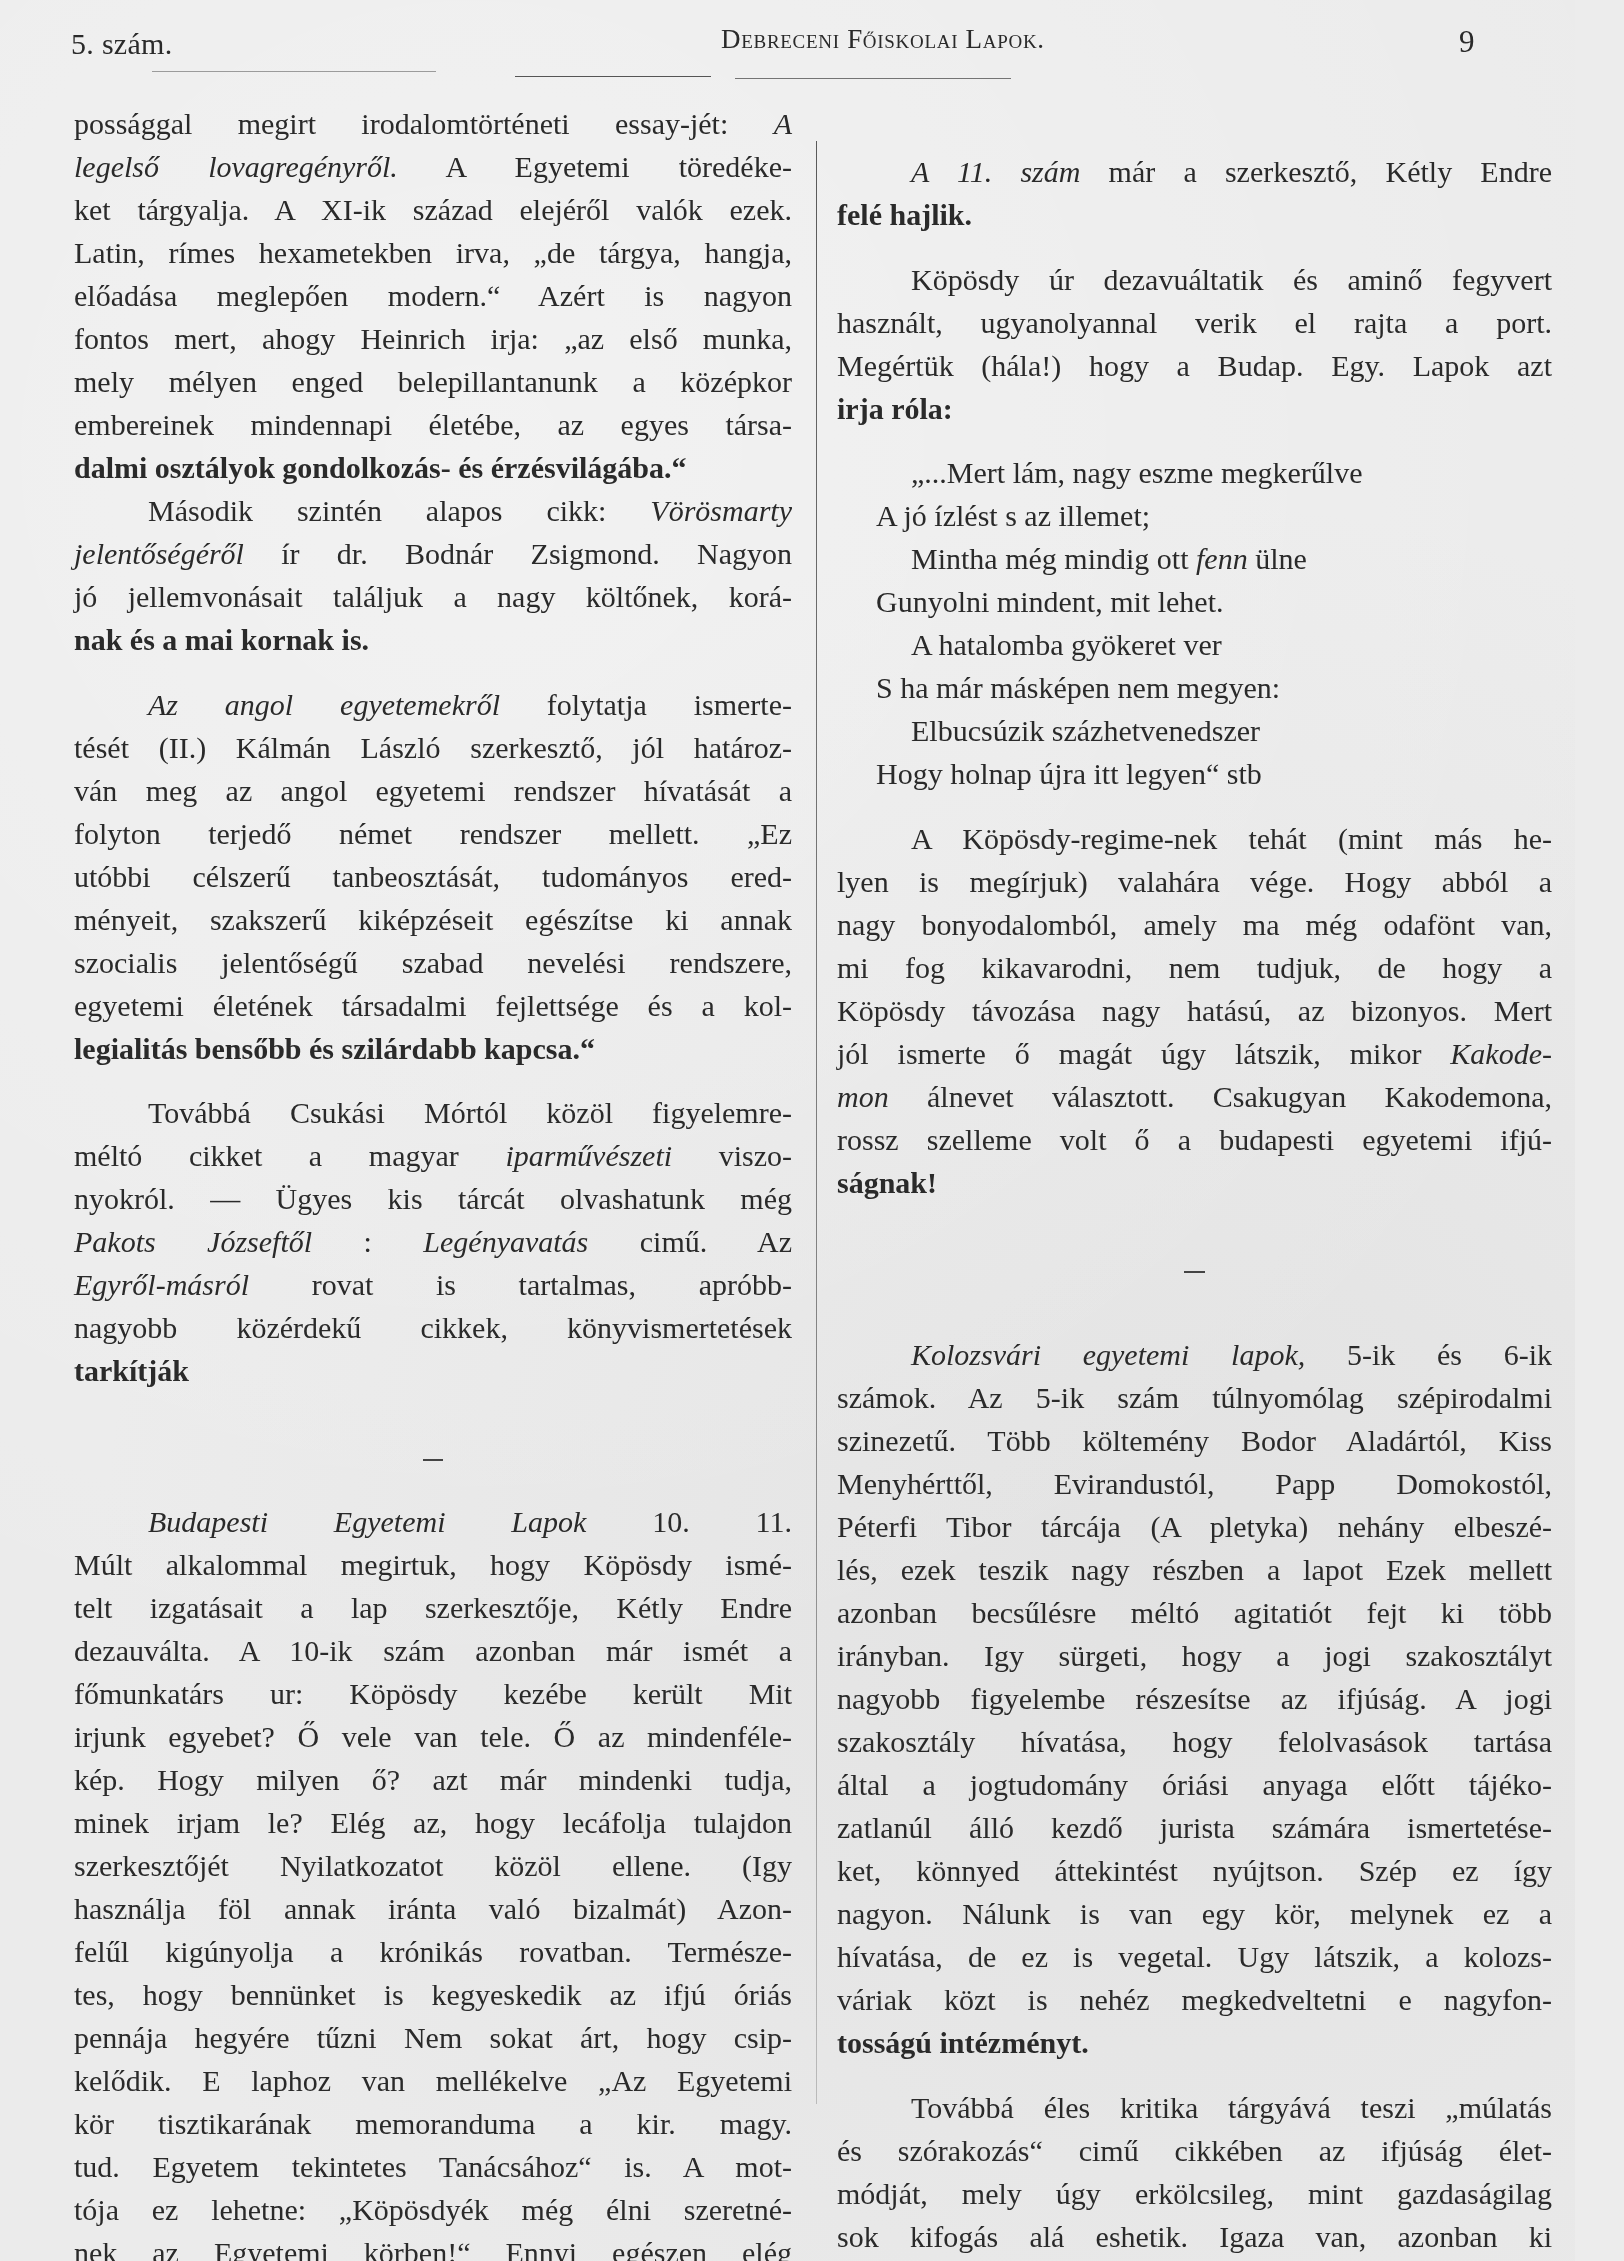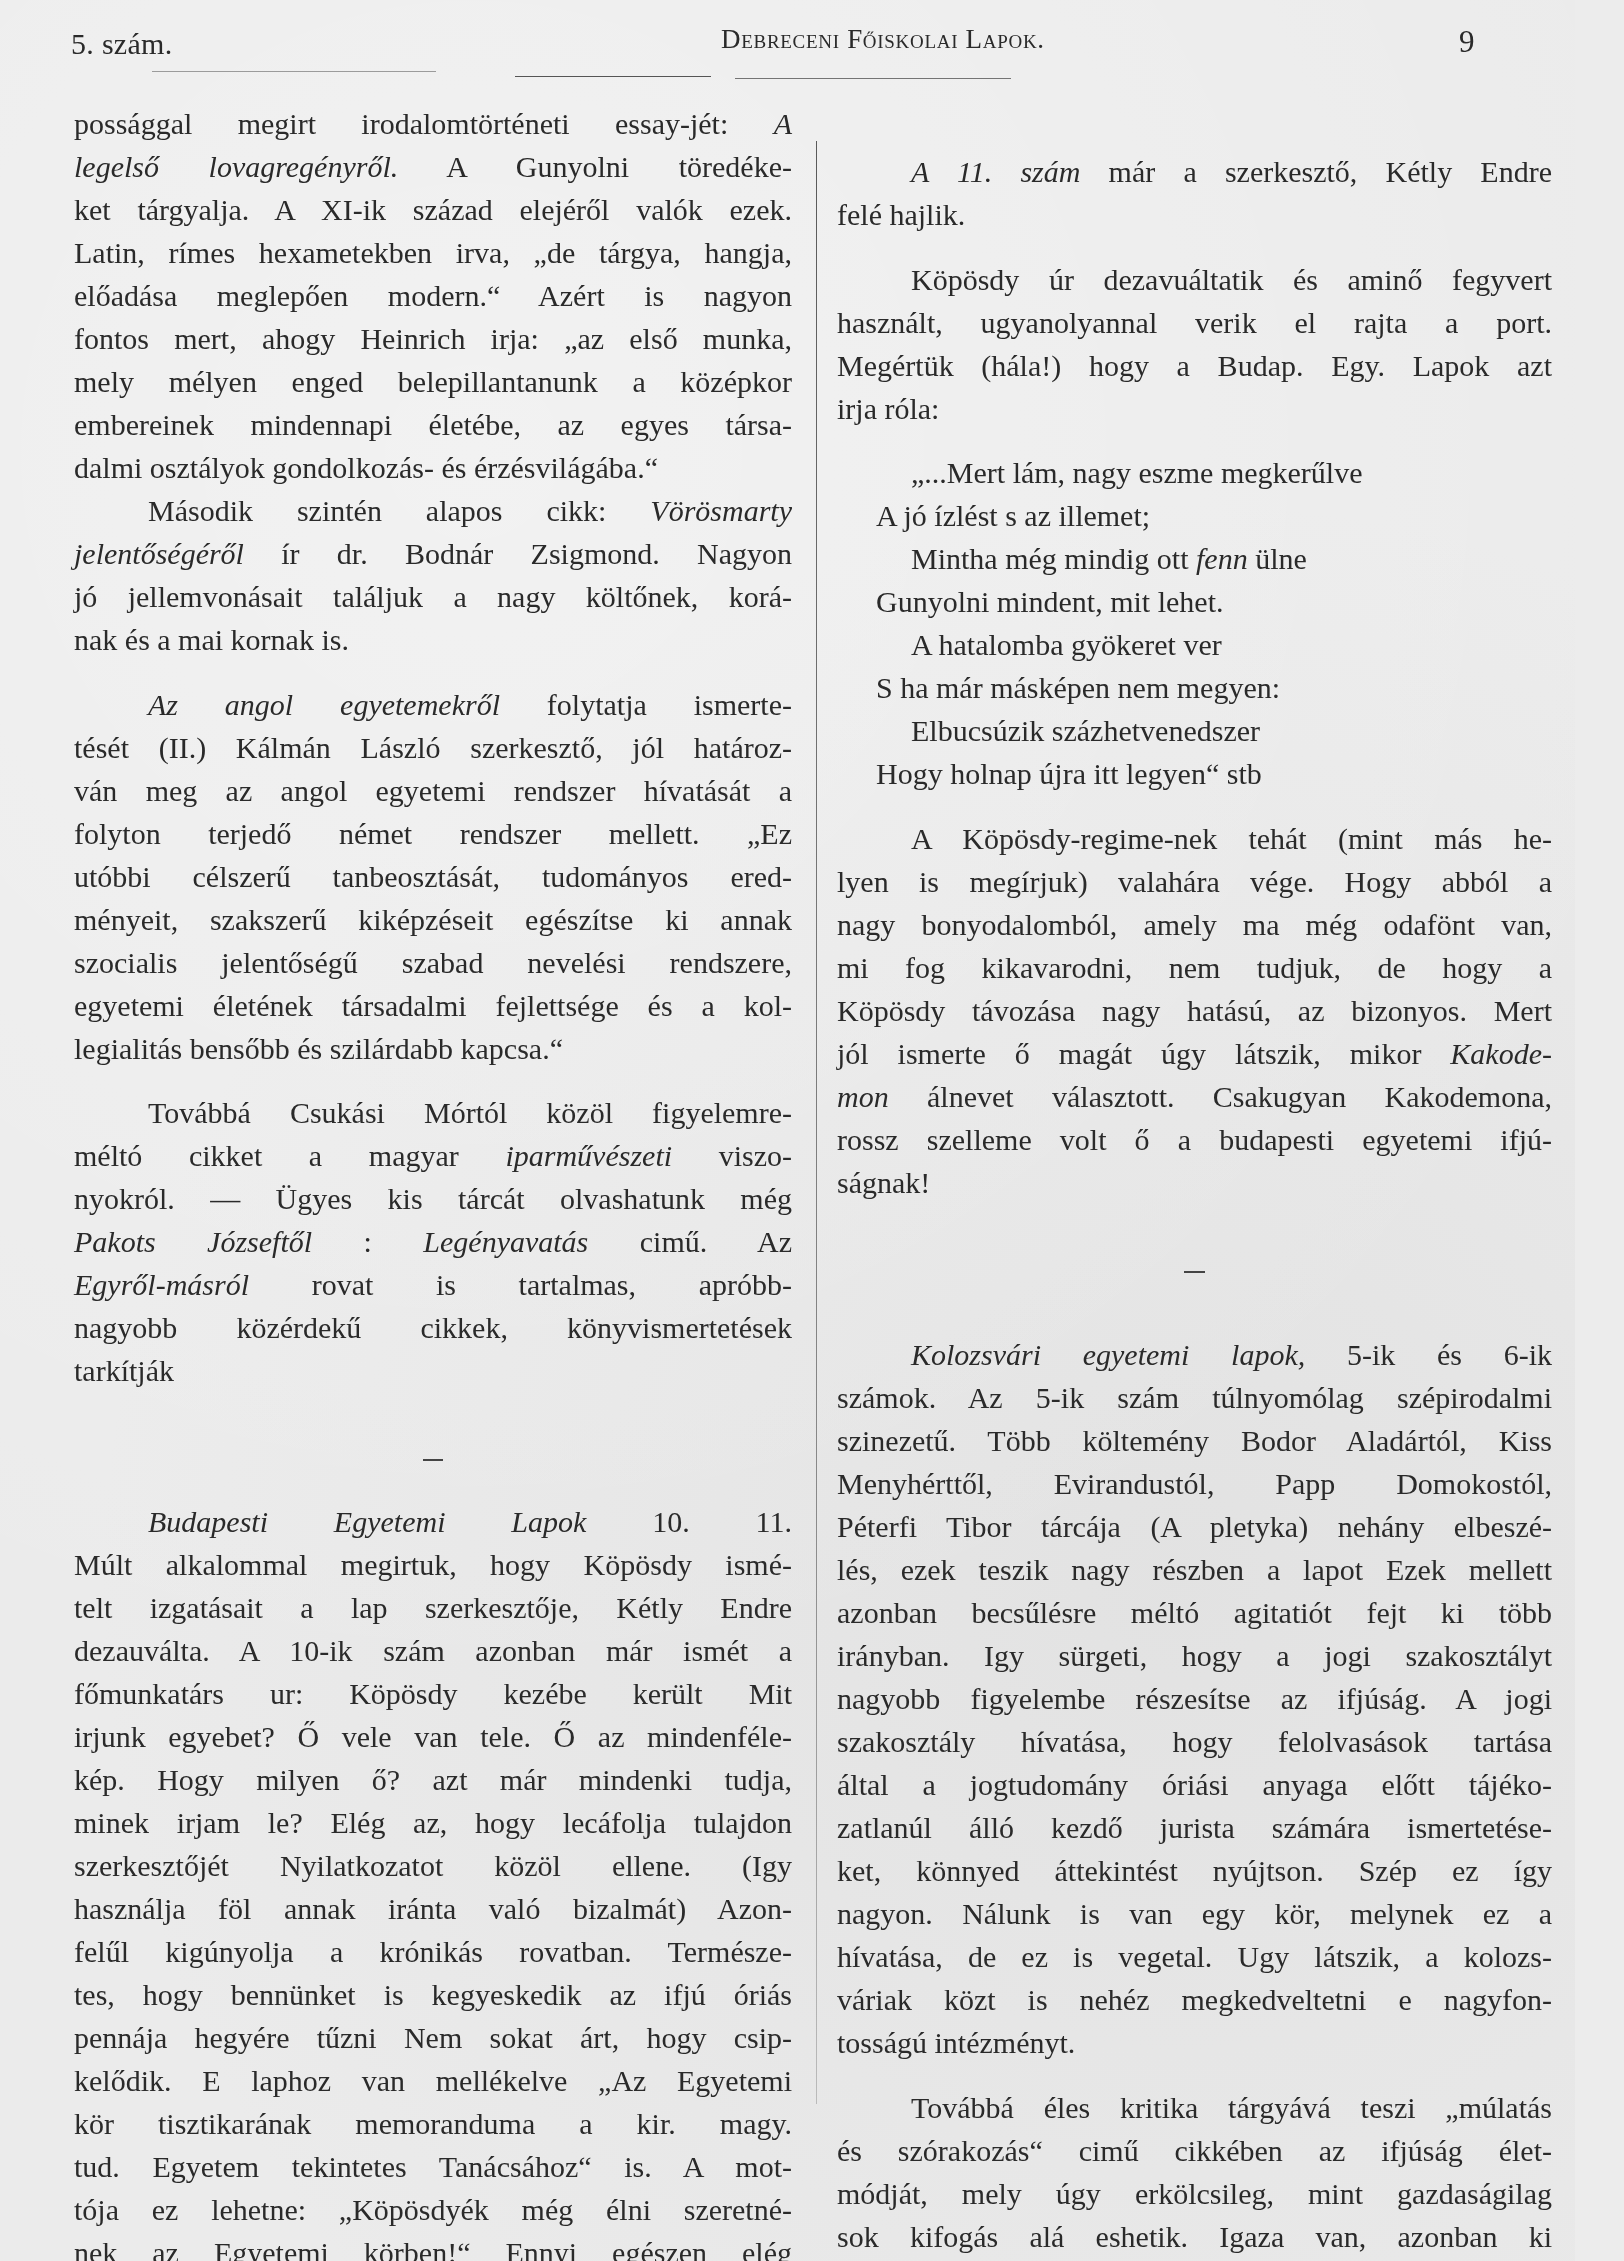--- a/index.html
+++ b/index.html
@@ -32,21 +32,21 @@
 
   
   .col {
     position: absolute; top: 102px;
     font-size: 30px; line-height: 43px;
     text-align: justify;
   }
   .col.left { left: 74px; width: 718px; }
   .col.right { left: 837px; width: 715px; margin-top: 48px; }
   .col .line { display: block; white-space: nowrap; text-align: justify; text-align-last: justify; }
-  .col .line.last { text-align-last: left; }
+  .col .line.last { text-align-last: left; font-weight: bold; }
   .indent { padding-left: 74px; }
   .col-rule {
     position: absolute; left: 816px; top: 141px; width: 1.4px; height: 1963px;
     background: linear-gradient(#5a5a5a, #777 40%, #8a8a8a 70%, rgba(120,120,120,0.4));
   }
   em { font-style: italic; }
   .sep {
     display: block; text-align: center; height: 43px; position: relative;
   }
   .sep span { display: inline-block; width: 20.3px; height: 2px; background: #444; vertical-align: middle; }
@@ -68,21 +68,21 @@
   </div>
   <div class="hdr-rule r1"></div>
   <div class="hdr-rule r2"></div>
   <div class="hdr-rule r3"></div>
 
   <div class="col-rule"></div>
 
   <div class="col left">
     <div>
         <span class="line"><span>possággal megirt irodalomtörténeti essay-jét: </span><em>A</em></span>
-        <span class="line"><em>legelső lovagregényről.</em><span> A Gunyolni töredéke-</span></span>
+        <span class="line"><em>legelső lovagregényről.</em><span> A Egyetemi töredéke-</span></span>
         <span class="line"><span>ket tárgyalja. A XI-ik század elejéről valók ezek.</span></span>
         <span class="line"><span>Latin, rímes hexametekben irva, „de tárgya, hangja,</span></span>
         <span class="line"><span>előadása meglepően modern.“ Azért is nagyon</span></span>
         <span class="line"><span>fontos mert, ahogy Heinrich irja: „az első munka,</span></span>
         <span class="line"><span>mely mélyen enged belepillantanunk a középkor</span></span>
         <span class="line"><span>embereinek mindennapi életébe, az egyes társa-</span></span>
         <span class="line last"><span>dalmi osztályok gondolkozás- és érzésvilágába.“</span></span>
       </div>
     <div>
         <span class="line indent"><span>Második szintén alapos cikk: </span><em>Vörösmarty</em></span>

